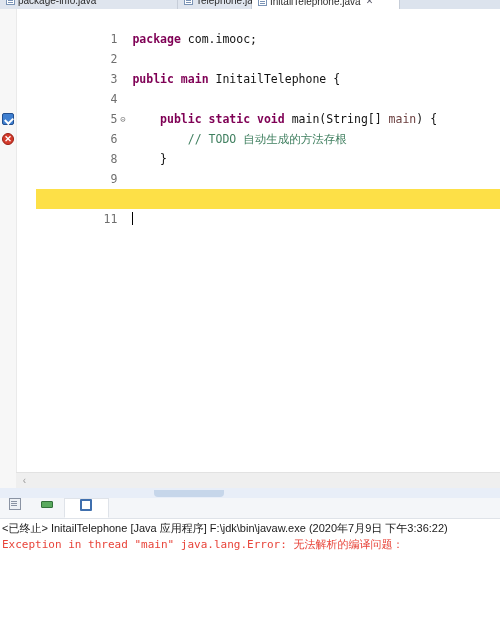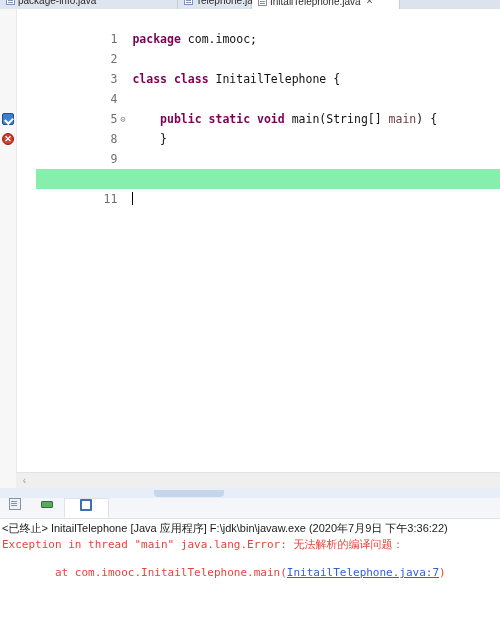--- a/index.html
+++ b/index.html
@@ -86,21 +86,21 @@
   .codewrap {
     position: absolute; left: 0; top: 0; width: 500px; height: 447px;
     font-family: "DejaVu Sans Mono", monospace;
     font-size: 11.5px;
   }
   .line {
     position: relative; height: 20px; line-height: 20px;
     white-space: pre;
     margin-left: 36px;
   }
-  .line.current { background: #86efac; }
+  .line.current { background: #fde047; }
   .lineno {
     display: inline-block; width: 26px;
     text-align: right; color: #6f6f6f;
     font-family: "DejaVu Sans Mono", monospace;
     font-size: 11.5px;
   }
   .foldmark {
     display: inline-block; width: 11px; text-align: center;
     color: #6f6f6f; font-size: 9px; vertical-align: top;
   }
@@ -235,31 +235,34 @@
 
       <div class="line">
         <span class="lineno">1</span><span class="foldmark"></span><span class="codetext"><span class="kw">package</span> com.imooc;</span>
       </div>
 
       <div class="line">
         <span class="lineno">2</span><span class="foldmark"></span><span class="codetext"> </span>
       </div>
 
       <div class="line">
-        <span class="lineno">3</span><span class="foldmark"></span><span class="codetext"><span class="kw">class class</span> InitailTelephone {</span>
+        <span class="lineno">3</span><span class="foldmark"></span><span class="codetext"><span class="kw">public main</span> InitailTelephone {</span>
       </div>
 
       <div class="line">
         <span class="lineno">4</span><span class="foldmark"></span><span class="codetext"> </span>
       </div>
 
       <div class="line">
         <span class="lineno">5</span><span class="foldmark">⊝</span><span class="codetext">    <span class="kw">public static void</span> main(String[] <span class="param">main</span>) {</span>
       </div>
 
+      <div class="line">
+        <span class="lineno">6</span><span class="foldmark"></span><span class="codetext cmt">        // TODO 自动生成的方法存根</span>
+      </div>
 
 
       <div class="line">
         <span class="lineno">8</span><span class="foldmark"></span><span class="codetext">    }</span>
       </div>
 
       <div class="line">
         <span class="lineno">9</span><span class="foldmark"></span><span class="codetext"> </span>
       </div>
 
@@ -298,16 +301,15 @@
       <span class="pic pic-console"></span>
       <span>控制台</span>
       <span class="ptab-close">✕</span>
     </div>
   </div>
 
   <div class="console">
     <div class="con-head">&lt;已终止&gt; InitailTelephone [Java 应用程序] F:\jdk\bin\javaw.exe  (2020年7月9日 下午3:36:22)</div>
     <div class="con-line">Exception in thread "main" java.lang.Error: 无法解析的编译问题：</div>
     <div class="con-gap"></div>
-    <div class="con-line"><span>	at com.imooc.InitailTelephone.main(</span><span class="stack-link">InitailTelephone.java:7</span><span>)</span></div>
   </div>
 
 </div>
 
 </body></html>

